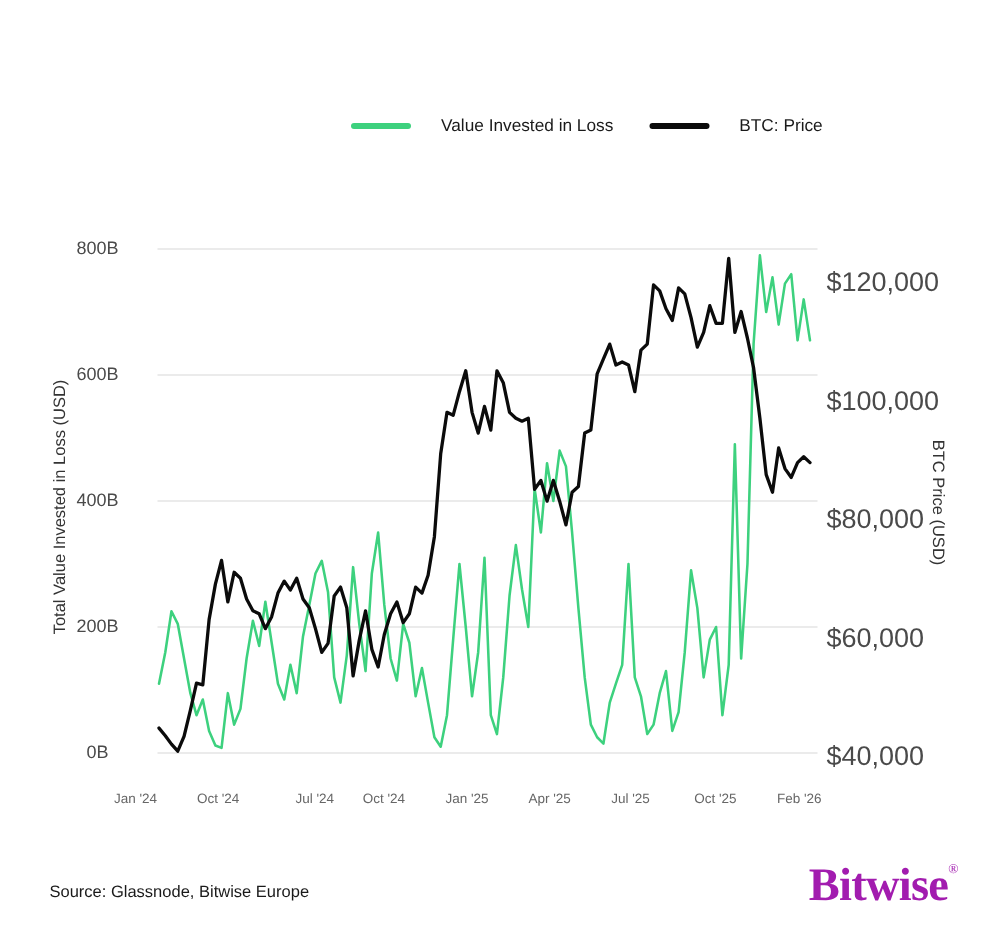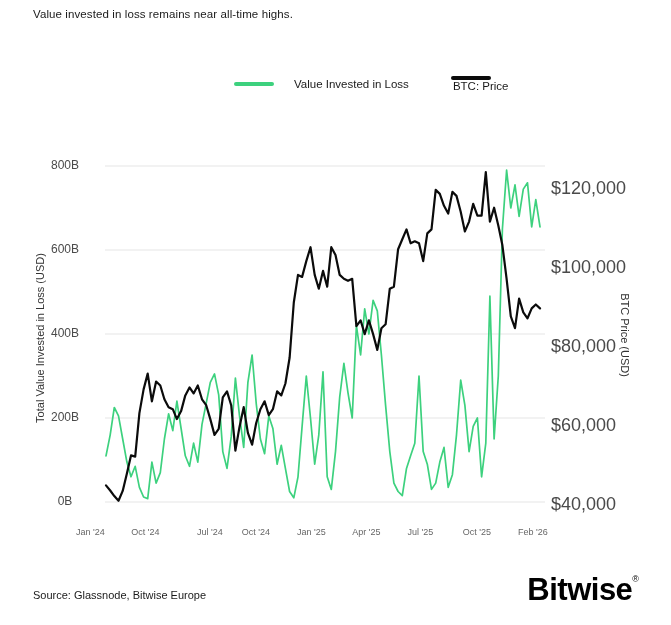--- a/index.html
+++ b/index.html
@@ -12,21 +12,21 @@
   }
   .title{
     position:absolute;left:33px;top:8px;
     font-size:11.5px;color:#1a1a1a;letter-spacing:0.1px;
   }
   .legend{
     position:absolute;left:234px;top:77px;height:14px;
     display:flex;align-items:center;white-space:nowrap;
   }
   .legend-item{display:flex;align-items:center;}
-  .legend-item + .legend-item{margin-left:24px;flex-direction:column;}
+  .legend-item + .legend-item{margin-left:24px;}
   .swatch{width:40px;height:3.5px;border-radius:2px;display:inline-block;}
   .legend-label{margin-left:20px;font-size:11.5px;color:#1a1a1a;}
   .axis-title{
     position:absolute;font-size:11px;color:#333333;white-space:nowrap;
   }
   .axis-title.left{
     left:40px;top:338px;
     transform:translate(-50%,-50%) rotate(-90deg);
   }
   .axis-title.right{
@@ -45,34 +45,33 @@
     position:absolute;width:60px;text-align:left;top:527px;
     font-size:9px;color:#666666;
   }
   #chart-svg{position:absolute;left:0;top:0;}
   .source{
     position:absolute;left:33px;top:589px;
     font-size:11px;color:#1a1a1a;
   }
   .brand{
     position:absolute;right:32px;top:574px;
-    font-family:Liberation Sans, sans-serif;
-    font-size:31px;font-weight:600;color:#000000;
+    font-family:Liberation Serif, serif;
+    font-size:31px;font-weight:600;color:#a21caf;
     letter-spacing:-0.5px;line-height:1;
   }
   .brand sup{
     font-size:9px;font-weight:400;vertical-align:18px;letter-spacing:0;
   }
 </style>
 </head>
 <body>
 
 <div id="page">
 
-  <div class="title">Value invested in loss remains near all-time highs.</div>
 
   <div class="legend">
     <div class="legend-item">
       <span class="swatch" style="background: rgb(61, 209, 126);"></span>
       <span class="legend-label">Value Invested in Loss</span>
     </div>
     <div class="legend-item">
       <span class="swatch" style="background: rgb(11, 11, 11);"></span>
       <span class="legend-label">BTC: Price</span>
     </div>

